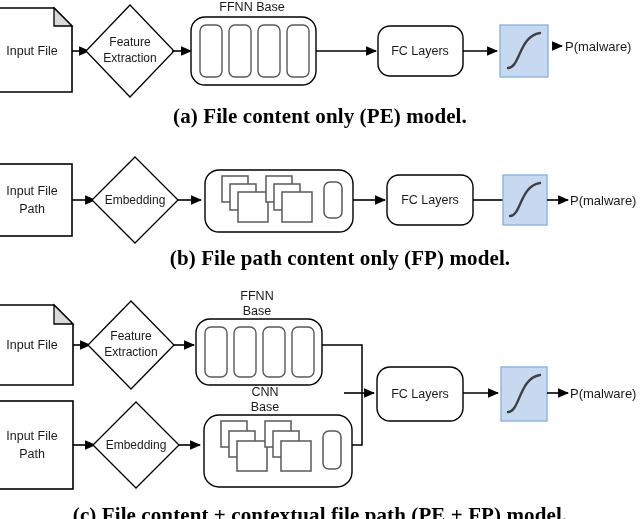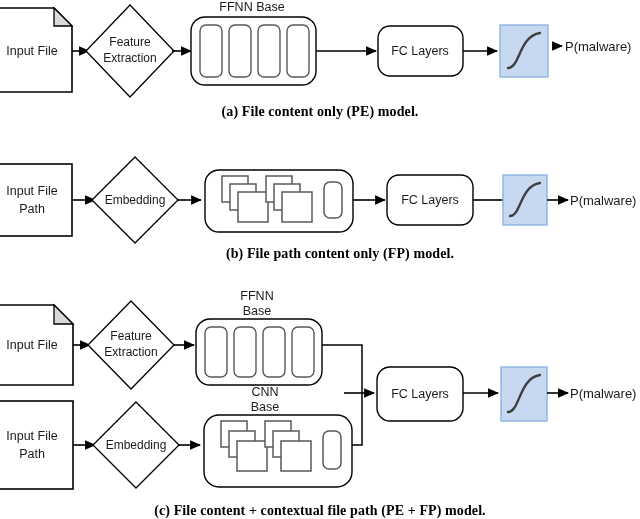--- a/index.html
+++ b/index.html
@@ -5,21 +5,21 @@
   html,body{margin:0;padding:0;background:#ffffff;}
   body{width:640px;height:519px;position:relative;overflow:hidden;
        font-family:"Liberation Sans",sans-serif;color:#1a1a1a;}
 
   .panel{position:absolute;left:0;width:640px;}
   .stage{position:absolute;left:0;top:0;width:640px;}
   .stage svg{display:block;}
 
   .caption{position:absolute;left:0;width:640px;text-align:center;
            font-family:"Liberation Serif",serif;font-weight:bold;
-           font-size:14px;color:#000;letter-spacing:0.1px;}
+           font-size:21px;color:#000;letter-spacing:0.1px;}
 
   .nodelabel{font-family:"Liberation Sans",sans-serif;font-size:12.5px;fill:#1a1a1a;}
   .nodelabel.sm{font-size:12px;}
   .outlabel{font-family:"Liberation Sans",sans-serif;font-size:13px;fill:#1a1a1a;}
   .grouplabel{font-family:"Liberation Sans",sans-serif;font-size:12.5px;fill:#1a1a1a;}
 </style>
 </head>
 <body>
 
 <div class="panel" style="top:0;height:135px;">

